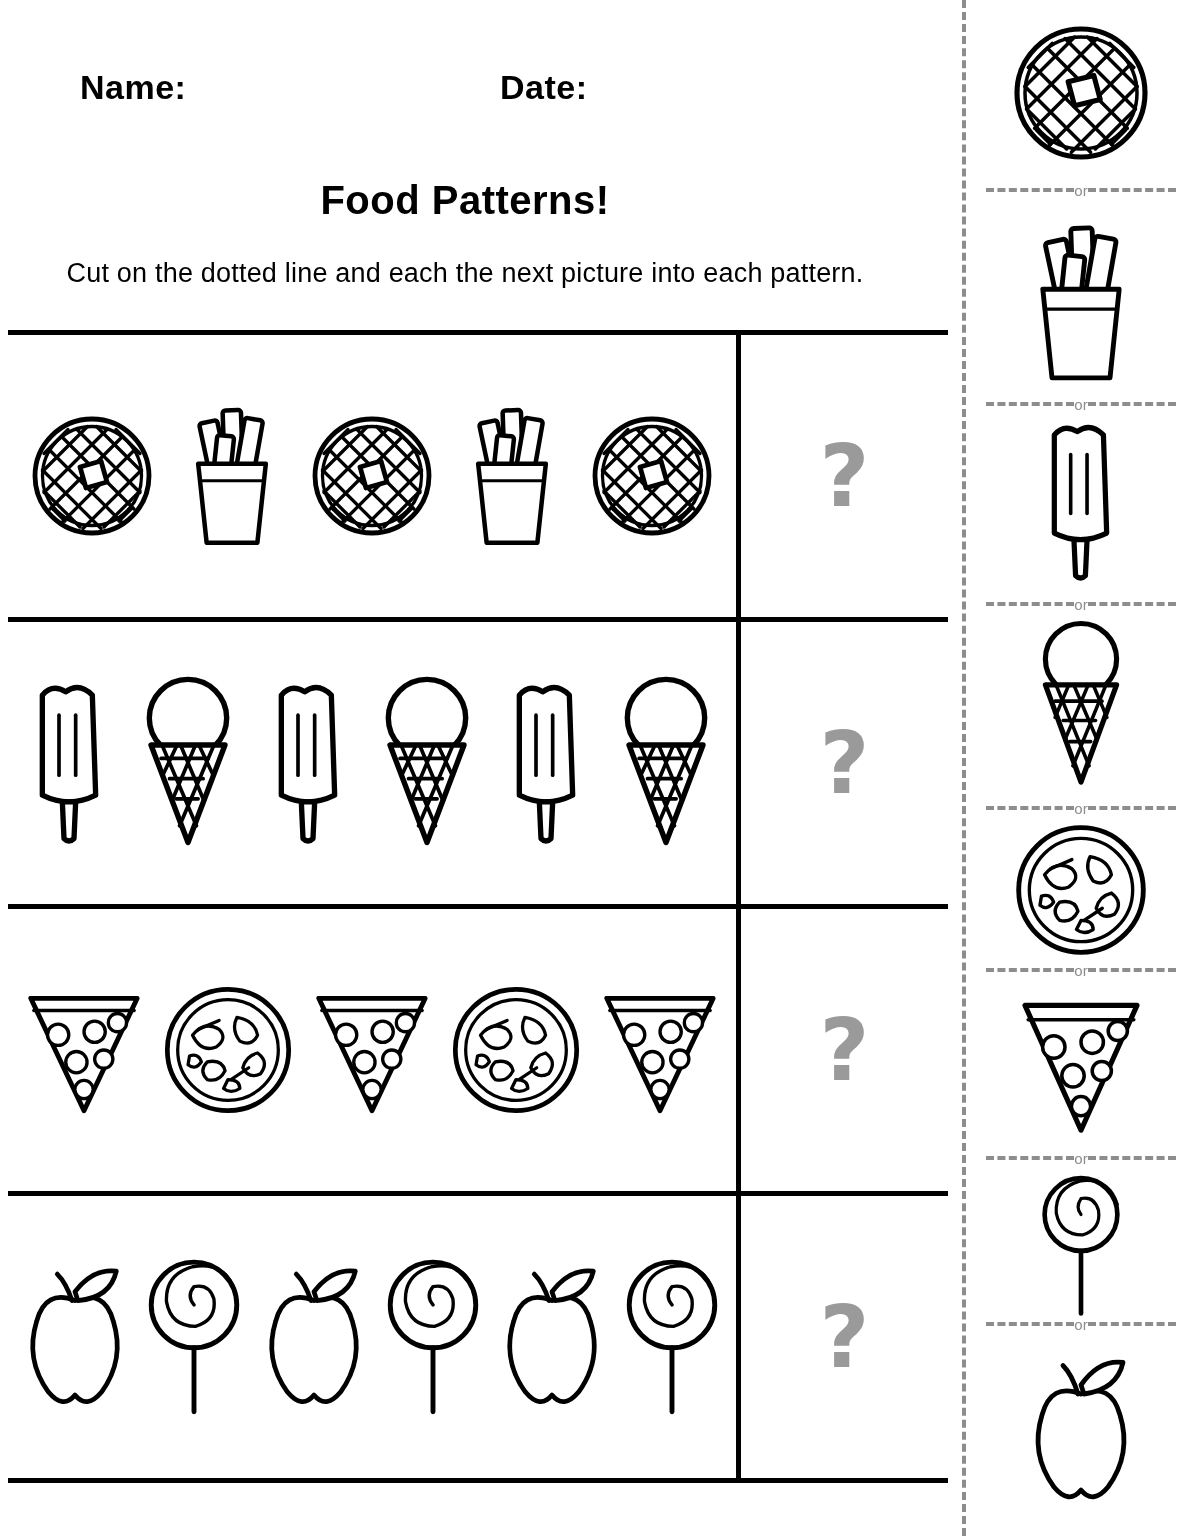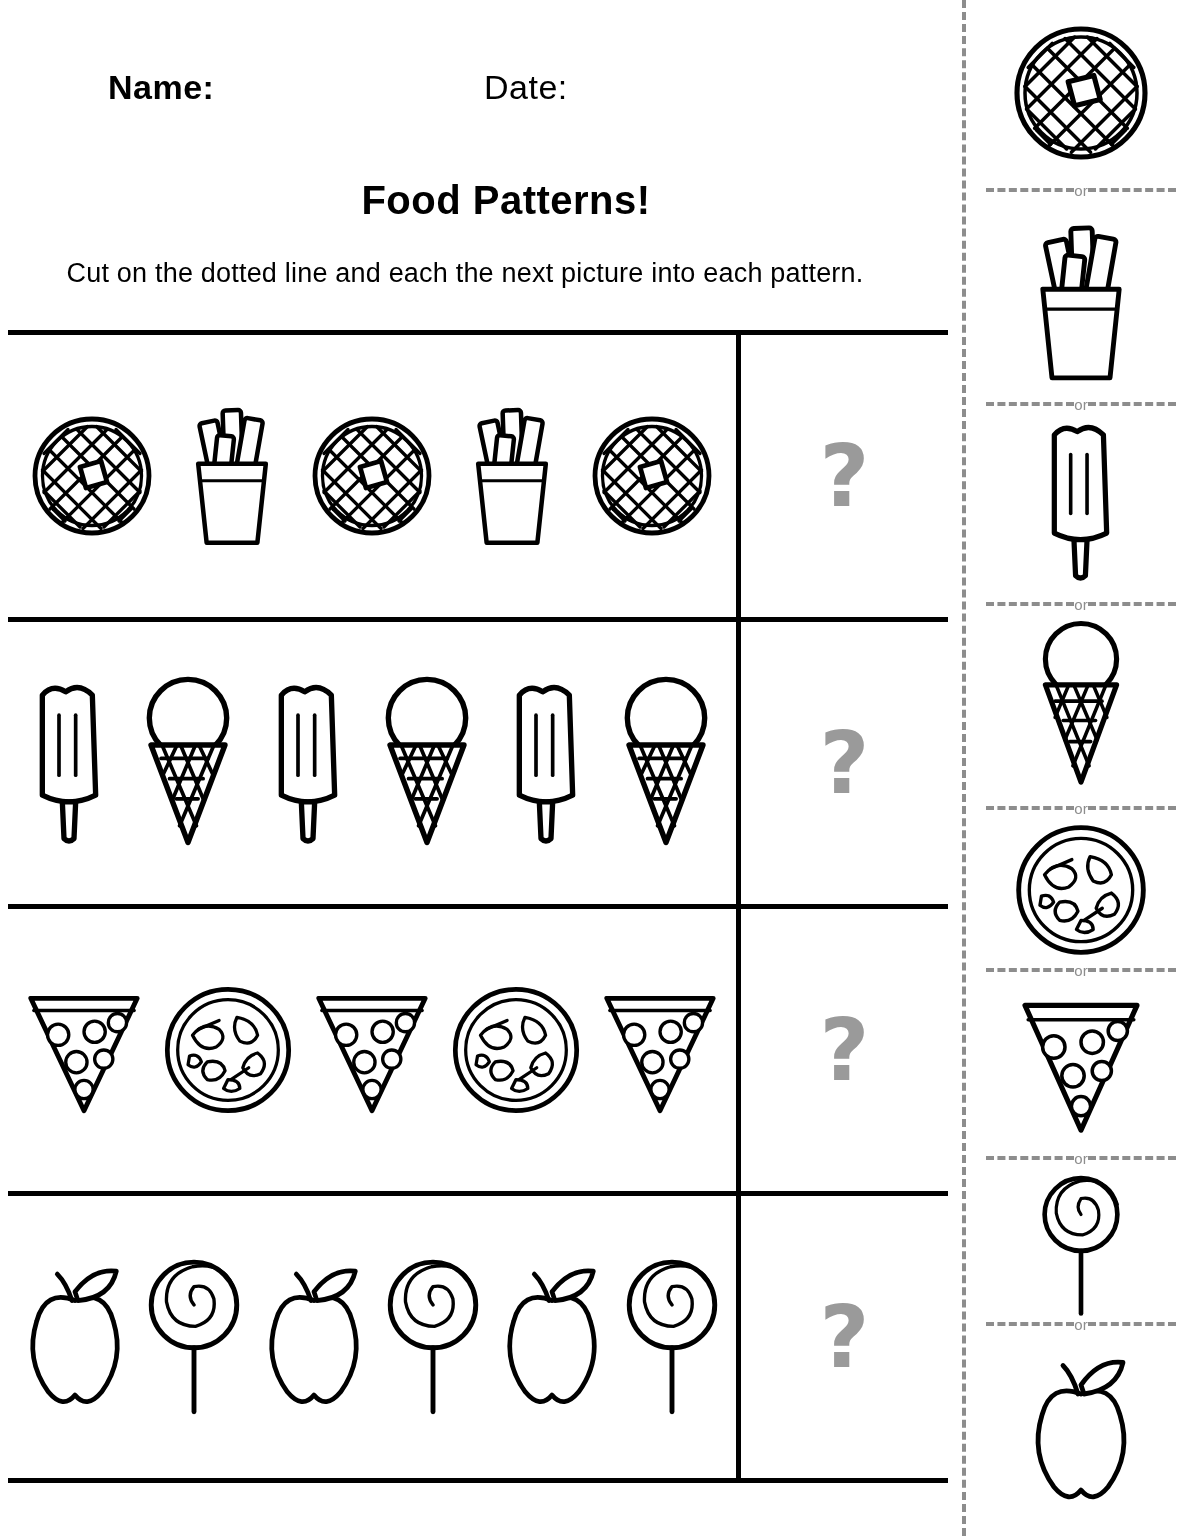--- a/index.html
+++ b/index.html
@@ -22,38 +22,36 @@
     left: 0; top: 0;
     width: 960px;
     height: 320px;
   }
   .name-label {
     position: absolute;
     left: 80px; top: 68px;
     font-size: 34px;
     font-weight: bold;
     letter-spacing: 0.5px;
-    margin-left: 28px;
   }
   .date-label {
     position: absolute;
-    left: 484px; top: 68px;
+    left: 500px; top: 68px;
     font-size: 34px;
-    font-weight: normal;
+    font-weight: bold;
     letter-spacing: 0.5px;
   }
   .title {
     position: absolute;
     left: 0; top: 178px;
     width: 930px;
     text-align: center;
     font-size: 40px;
     font-weight: bold;
     letter-spacing: 0.5px;
-    margin-left: 41px;
   }
   .subtitle {
     position: absolute;
     left: 0; top: 258px;
     width: 930px;
     text-align: center;
     font-size: 27px;
     letter-spacing: 0.2px;
   }
 

